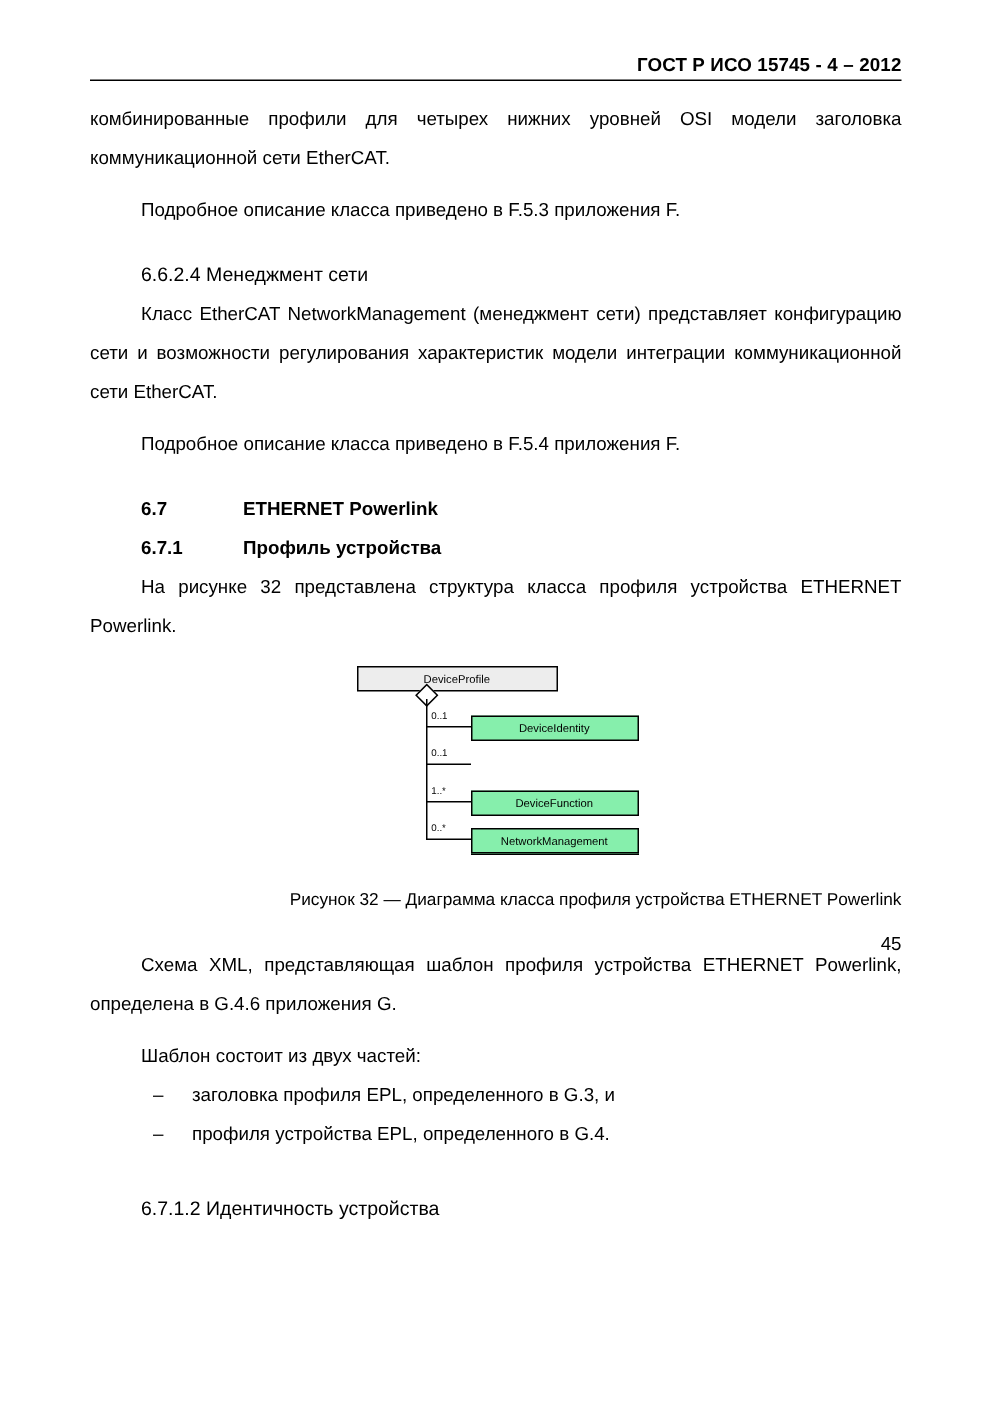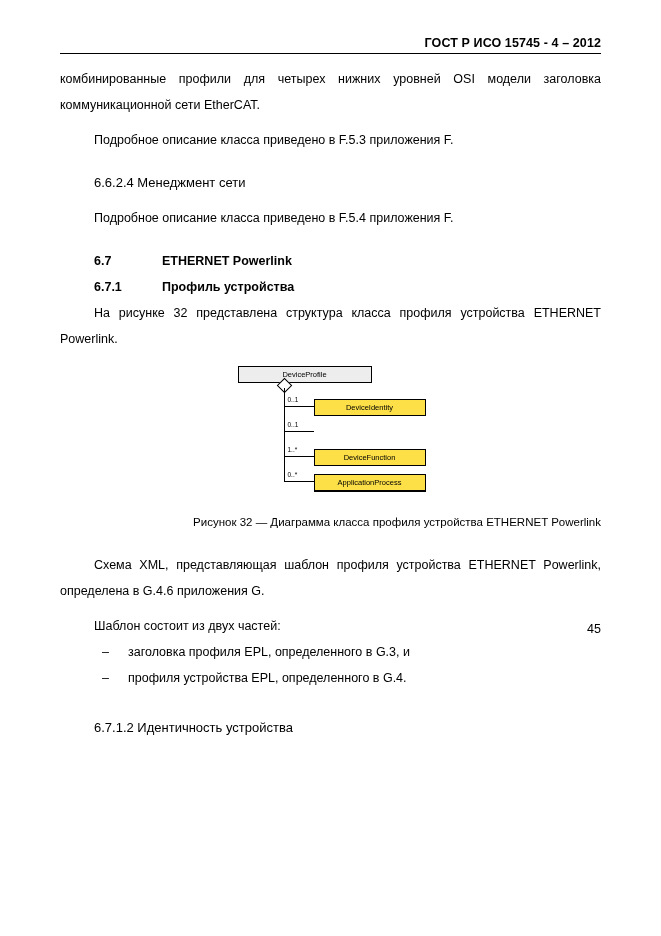--- a/index.html
+++ b/index.html
@@ -73,21 +73,21 @@
   }
   .uml {
     position: relative;
     width: 270px;
     height: 140px;
     font-size: 7.5px;
   }
   .uml .box {
     position: absolute;
     border: 1px solid #000;
-    background: #fde047;
+    background: #86efac;
     text-align: center;
     line-height: 15px;
     height: 15px;
     font-size: 7.5px;
     white-space: nowrap;
   }
   .uml .root {
     left: 42px;
     top: 0px;
     width: 132px;
@@ -195,20 +195,21 @@
   <p>комбинированные профили для четырех нижних уровней OSI модели заголовка коммуникационной сети EtherCAT.</p>
 
   <div class="spacer-sm"></div>
 
   <p class="indent">Подробное описание класса приведено в F.5.3 приложения F.</p>
 
   <div class="spacer-md"></div>
 
   <div class="clause">6.6.2.4  Менеджмент сети</div>
 
+  <p class="indent">Класс EtherCAT NetworkManagement (менеджмент сети) представляет конфигурацию сети и возможности регулирования характеристик модели интеграции коммуникационной сети EtherCAT.</p>
 
   <div class="spacer-sm"></div>
 
   <p class="indent">Подробное описание класса приведено в F.5.4 приложения F.</p>
 
   <div class="spacer-md"></div>
 
   <div class="clause-bold">
     <span class="num">6.7</span>
     <span>ETHERNET Powerlink</span>
@@ -234,21 +235,21 @@
       <div class="hline h4"></div>
 
       <div class="mult m1">0..1</div>
       <div class="mult m2">0..1</div>
       <div class="mult m3">1..*</div>
       <div class="mult m4">0..*</div>
 
       <div class="box child c1">DeviceIdentity</div>
       <div class="box child c2">DeviceManager</div>
       <div class="box child c3">DeviceFunction</div>
-      <div class="box child c4">ApplicationProcess</div>
+      <div class="box child c4">NetworkManagement</div>
     </div>
   </div>
 
   <div class="fig-caption">Рисунок 32 — Диаграмма класса профиля устройства ETHERNET Powerlink</div>
 
 
   <div class="spacer-lg"></div>
 
   <p class="indent">Схема XML, представляющая шаблон профиля устройства ETHERNET Powerlink, определена в G.4.6 приложения G.</p>
 

